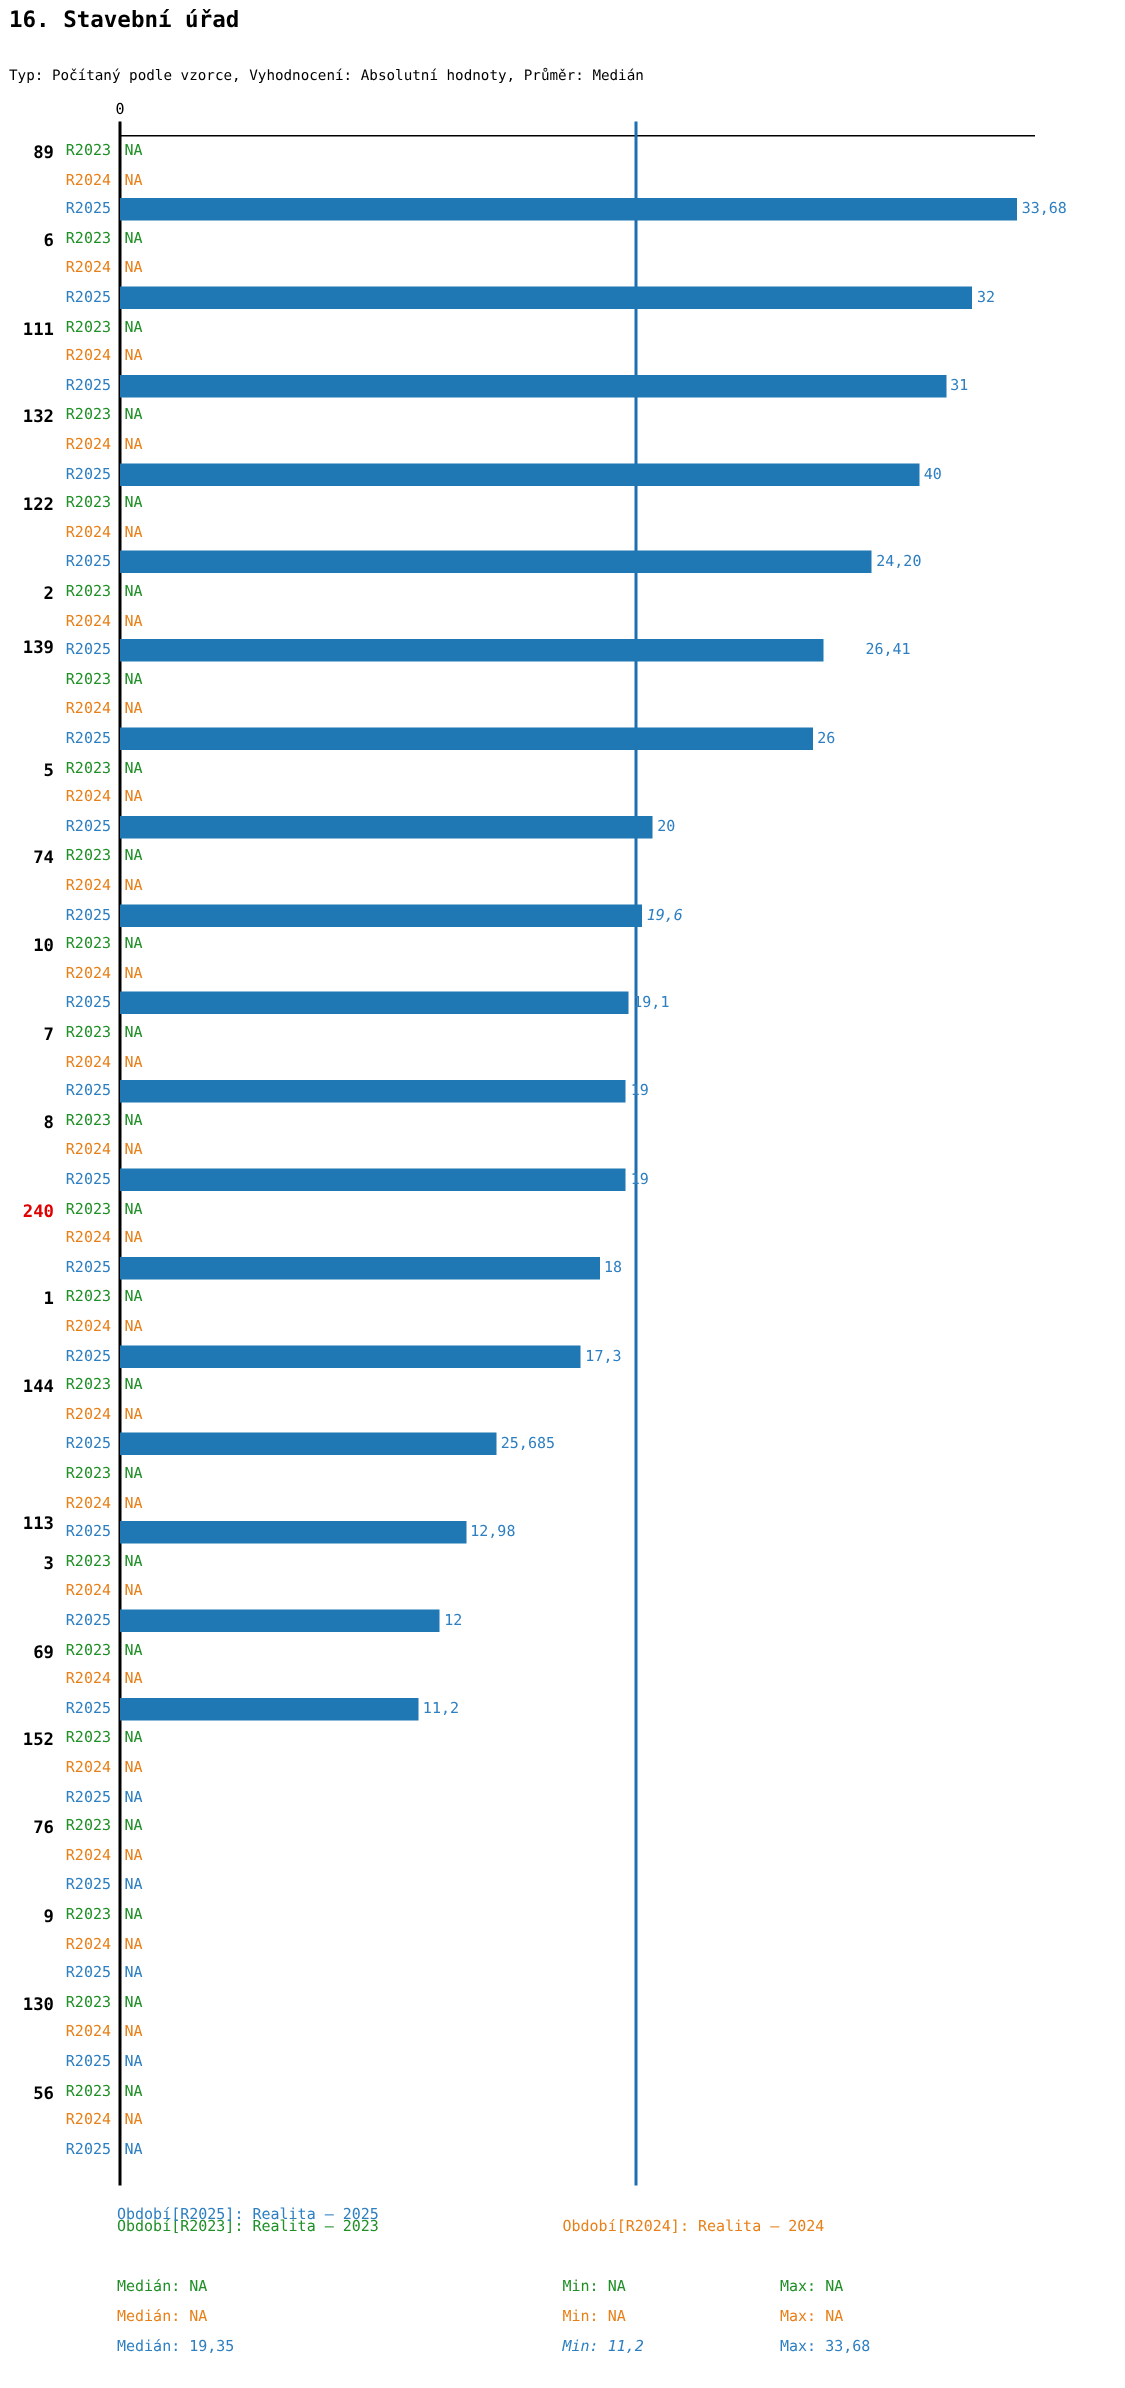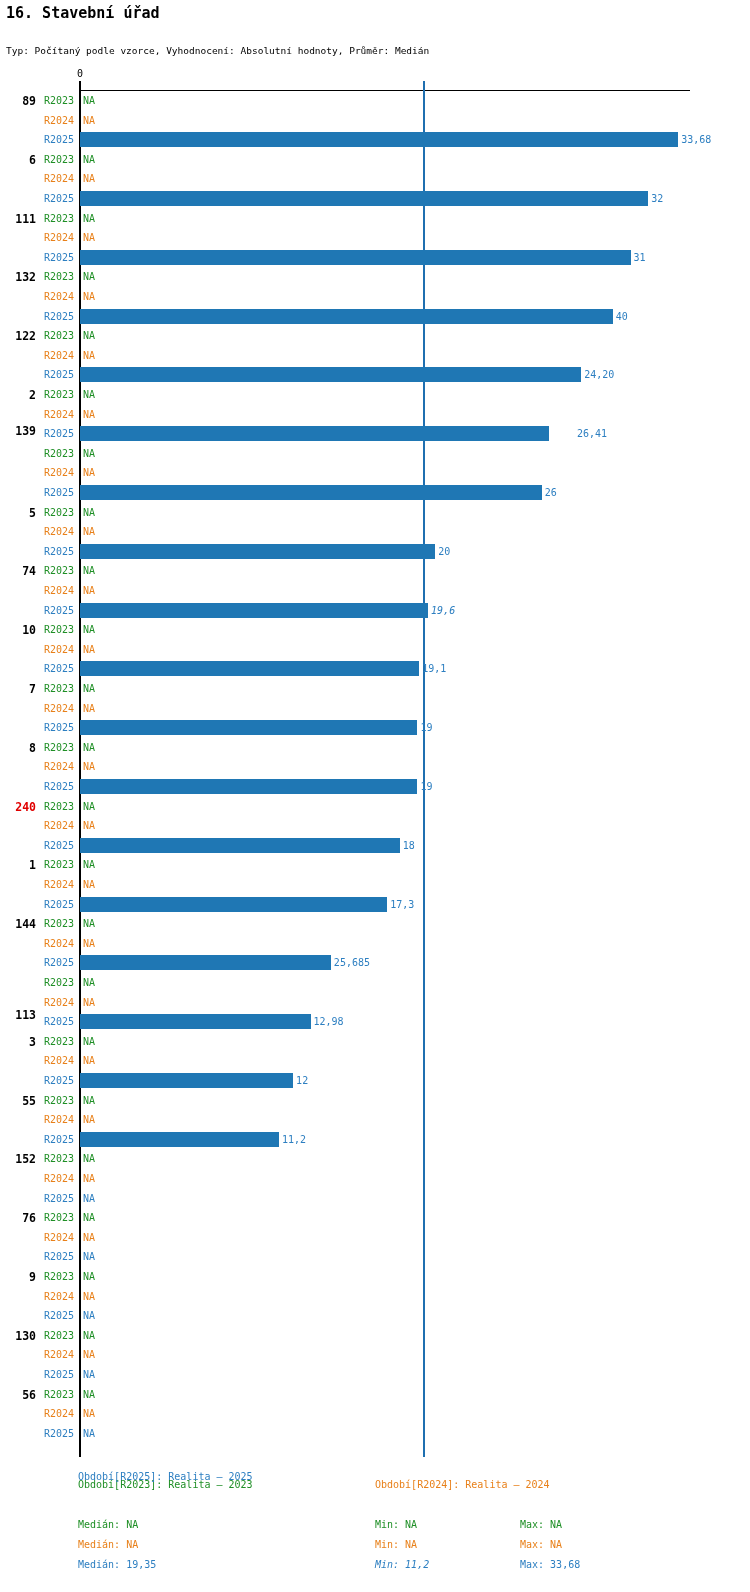--- a/index.html
+++ b/index.html
@@ -265,21 +265,21 @@
       <div class="bar" style="left: 80px; top: 1014.2px; width: 230.525px; background: rgb(31, 119, 180);"></div>
       <div class="val" style="left: 313.525px; top: 1016.2px; color: rgb(45, 127, 193);">12,98</div>
       <div class="grp-label" style="left: 0px; top: 1034.8px;">3</div>
       <div class="series-label s2023" style="left: 38px; top: 1035.8px;">R2023</div>
       <div class="na" style="left: 83px; top: 1035.8px; color: rgb(31, 143, 38);">NA</div>
       <div class="series-label s2024" style="left: 38px; top: 1055.4px;">R2024</div>
       <div class="na" style="left: 83px; top: 1055.4px; color: rgb(232, 128, 26);">NA</div>
       <div class="series-label s2025" style="left: 38px; top: 1075px;">R2025</div>
       <div class="bar" style="left: 80px; top: 1073px; width: 213.12px; background: rgb(31, 119, 180);"></div>
       <div class="val" style="left: 296.12px; top: 1075px; color: rgb(45, 127, 193);">12</div>
-      <div class="grp-label" style="left: 0px; top: 1093.6px;">55</div>
+      <div class="grp-label" style="left: 0px; top: 1093.6px;">69</div>
       <div class="series-label s2023" style="left: 38px; top: 1094.6px;">R2023</div>
       <div class="na" style="left: 83px; top: 1094.6px; color: rgb(31, 143, 38);">NA</div>
       <div class="series-label s2024" style="left: 38px; top: 1114.2px;">R2024</div>
       <div class="na" style="left: 83px; top: 1114.2px; color: rgb(232, 128, 26);">NA</div>
       <div class="series-label s2025" style="left: 38px; top: 1133.8px;">R2025</div>
       <div class="bar" style="left: 80px; top: 1131.8px; width: 198.912px; background: rgb(31, 119, 180);"></div>
       <div class="val" style="left: 281.912px; top: 1133.8px; color: rgb(45, 127, 193);">11,2</div>
       <div class="grp-label" style="left: 0px; top: 1152.4px;">152</div>
       <div class="series-label s2023" style="left: 38px; top: 1153.4px;">R2023</div>
       <div class="na" style="left: 83px; top: 1153.4px; color: rgb(31, 143, 38);">NA</div>

